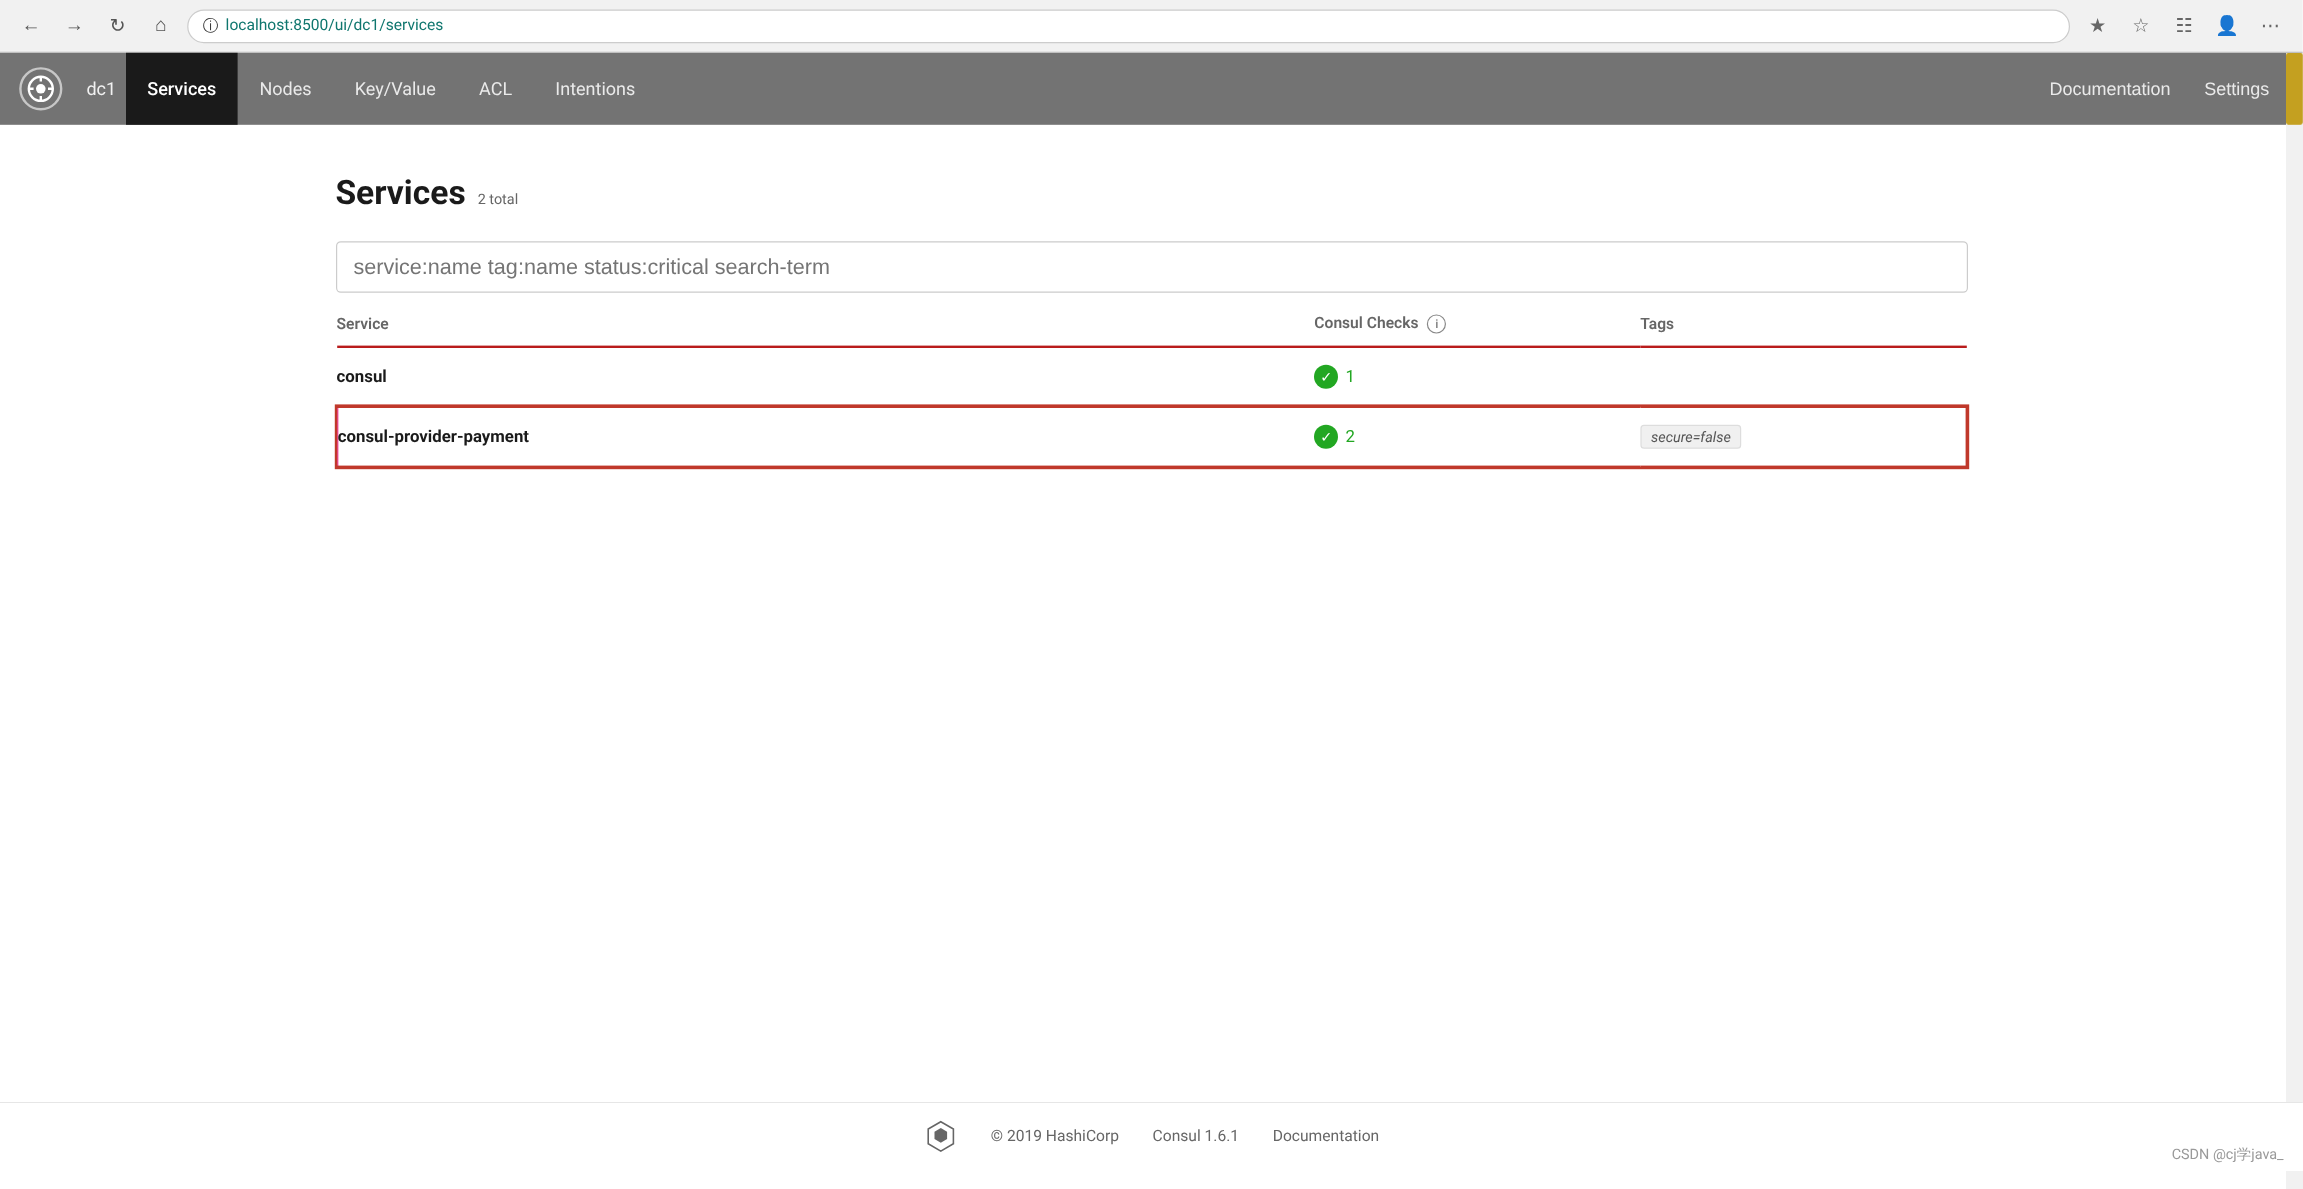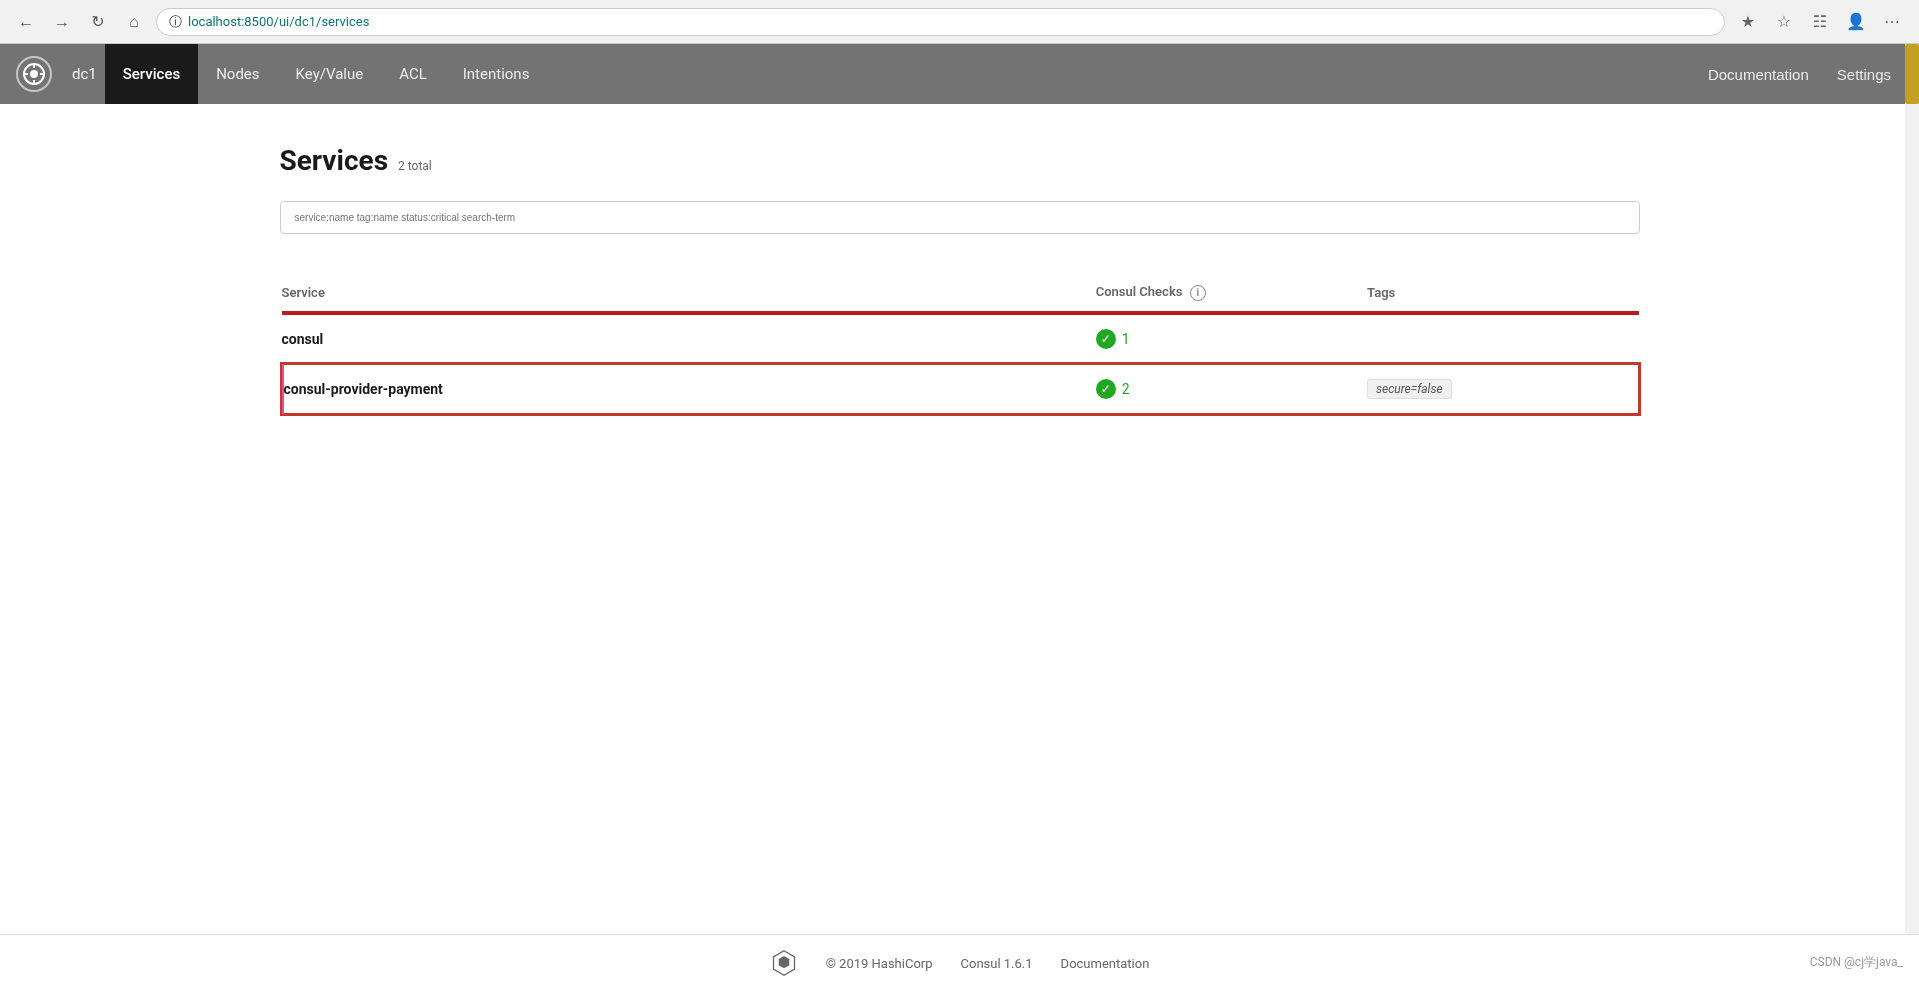--- a/index.html
+++ b/index.html
@@ -137,33 +137,33 @@
       font-size: 12px;
       color: #666;
     }
 
     
     .search-bar {
       width: 100%;
       border: 1px solid #ccc;
       border-radius: 4px;
       padding: 10px 14px;
-      font-size: 10px;
+      font-size: 18px;
       color: #7f1d1d;
-      margin-bottom: 40px;
+      margin-bottom: 8px;
       outline: none;
     }
 
     
     .services-table {
       width: 100%;
       border-collapse: collapse;
     }
     .table-header {
-      border-bottom: 4px solid #b91c1c;
+      border-bottom: 2px solid #b91c1c;
     }
     .table-header th {
       text-align: left;
       padding: 10px 12px 10px 0;
       font-size: 13px;
       font-weight: 600;
       color: #666;
     }
     .col-service { width: 60%; }
     .col-health { width: 20%; }
@@ -243,21 +243,21 @@
       top: 0;
       width: 14px;
       height: 60px;
       background: #c4a020;
       border-radius: 2px;
     }
 
     
     .footer {
       position: fixed;
-      bottom: 0;
+      bottom: 16px;
       left: 0;
       right: 0;
       background: #fff;
       border-top: 1px solid #e0e0e0;
       padding: 14px;
       display: flex;
       align-items: center;
       justify-content: center;
       gap: 28px;
       font-size: 13px;
@@ -377,21 +377,21 @@
         <td>
           <div class="health-check-cell">
             <div class="health-icon-green">✓</div>
             <span class="health-count">1</span>
           </div>
         </td>
         <td></td>
       </tr>
 
       <tr class="table-row selected-service" style="outline: 2px solid #c0392b; position: relative;">
-        <td style="border-top: 2px solid #c0392b; border-bottom: 2px solid #c0392b; border-left: 4px solid #ec4899; margin-left: 30px;">
+        <td style="border-top: 2px solid #c0392b; border-bottom: 2px solid #c0392b; border-left: 2px solid #ec4899; margin-left: 30px;">
           <span class="service-name">consul-provider-payment</span>
         </td>
         <td style="border-top: 2px solid #c0392b; border-bottom: 2px solid #c0392b;">
           <div class="health-check-cell">
             <div class="health-icon-green">✓</div>
             <span class="health-count">2</span>
           </div>
         </td>
         <td style="border-top: 2px solid #c0392b; border-bottom: 2px solid #c0392b; border-right: 2px solid #c0392b; font-style: italic;">
           <span class="tag-badge">secure=false</span>

